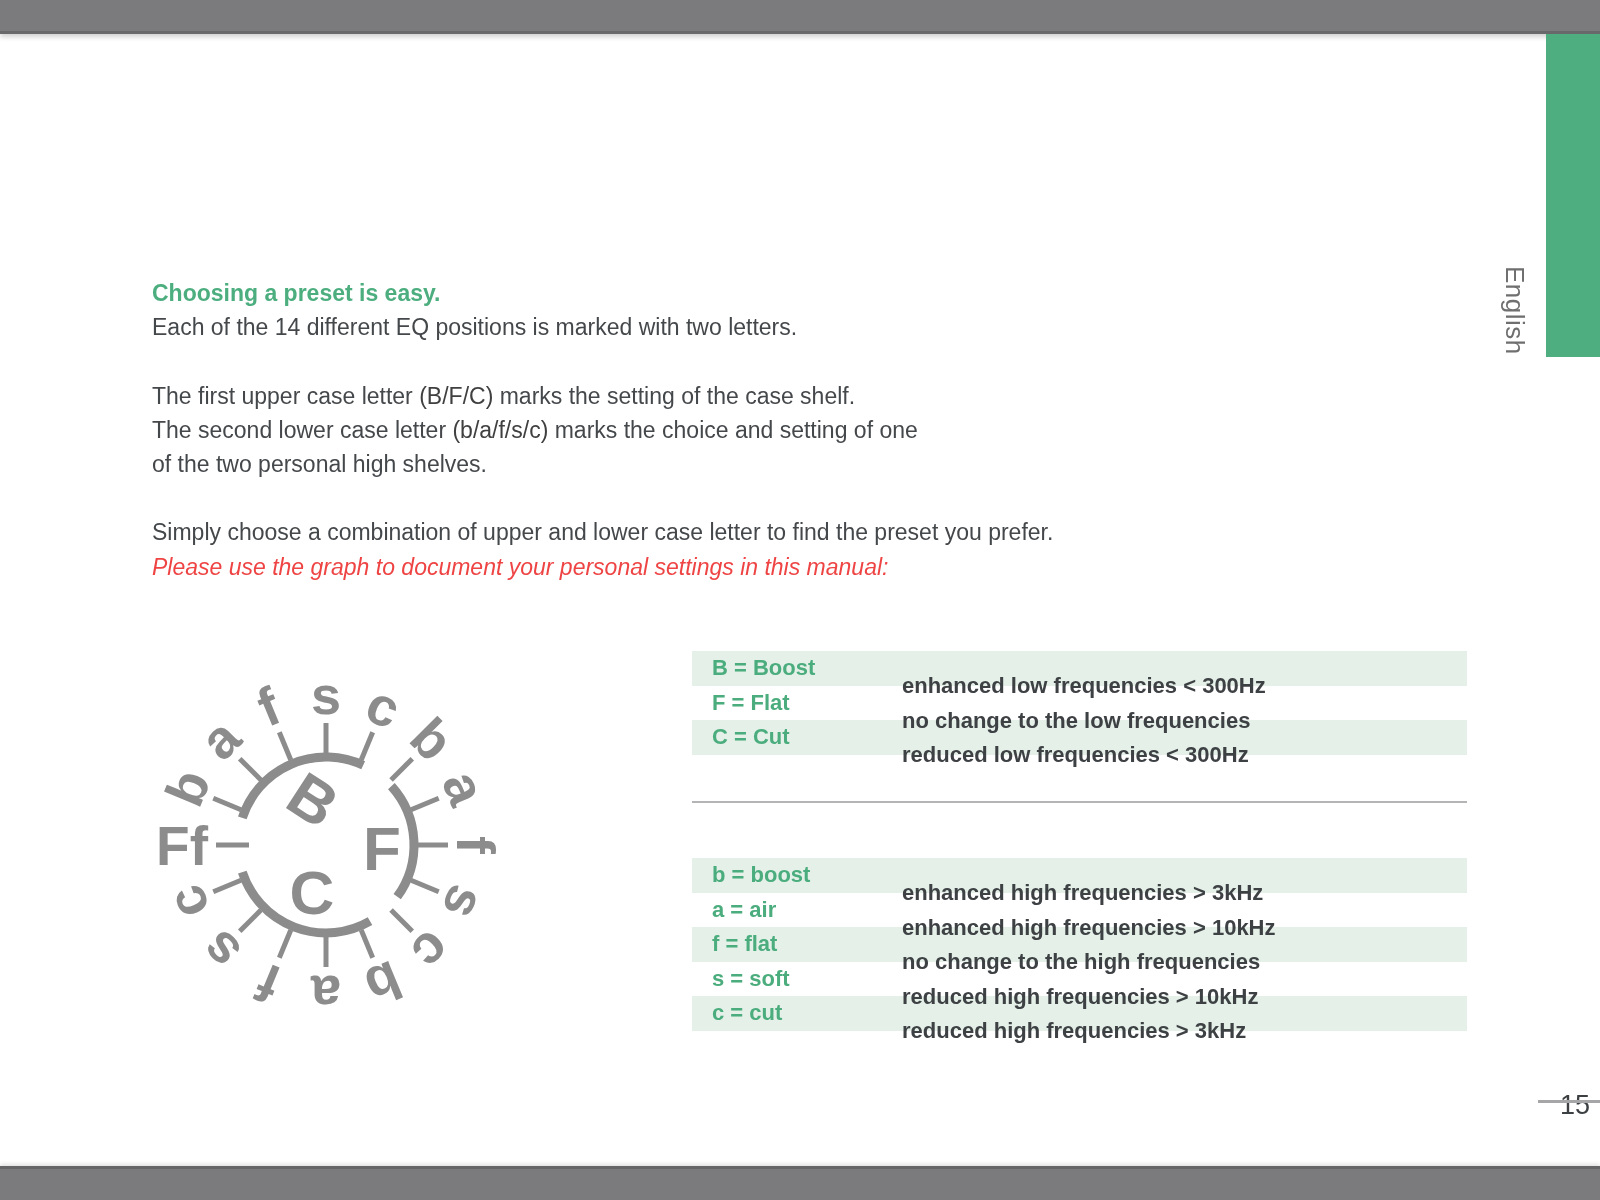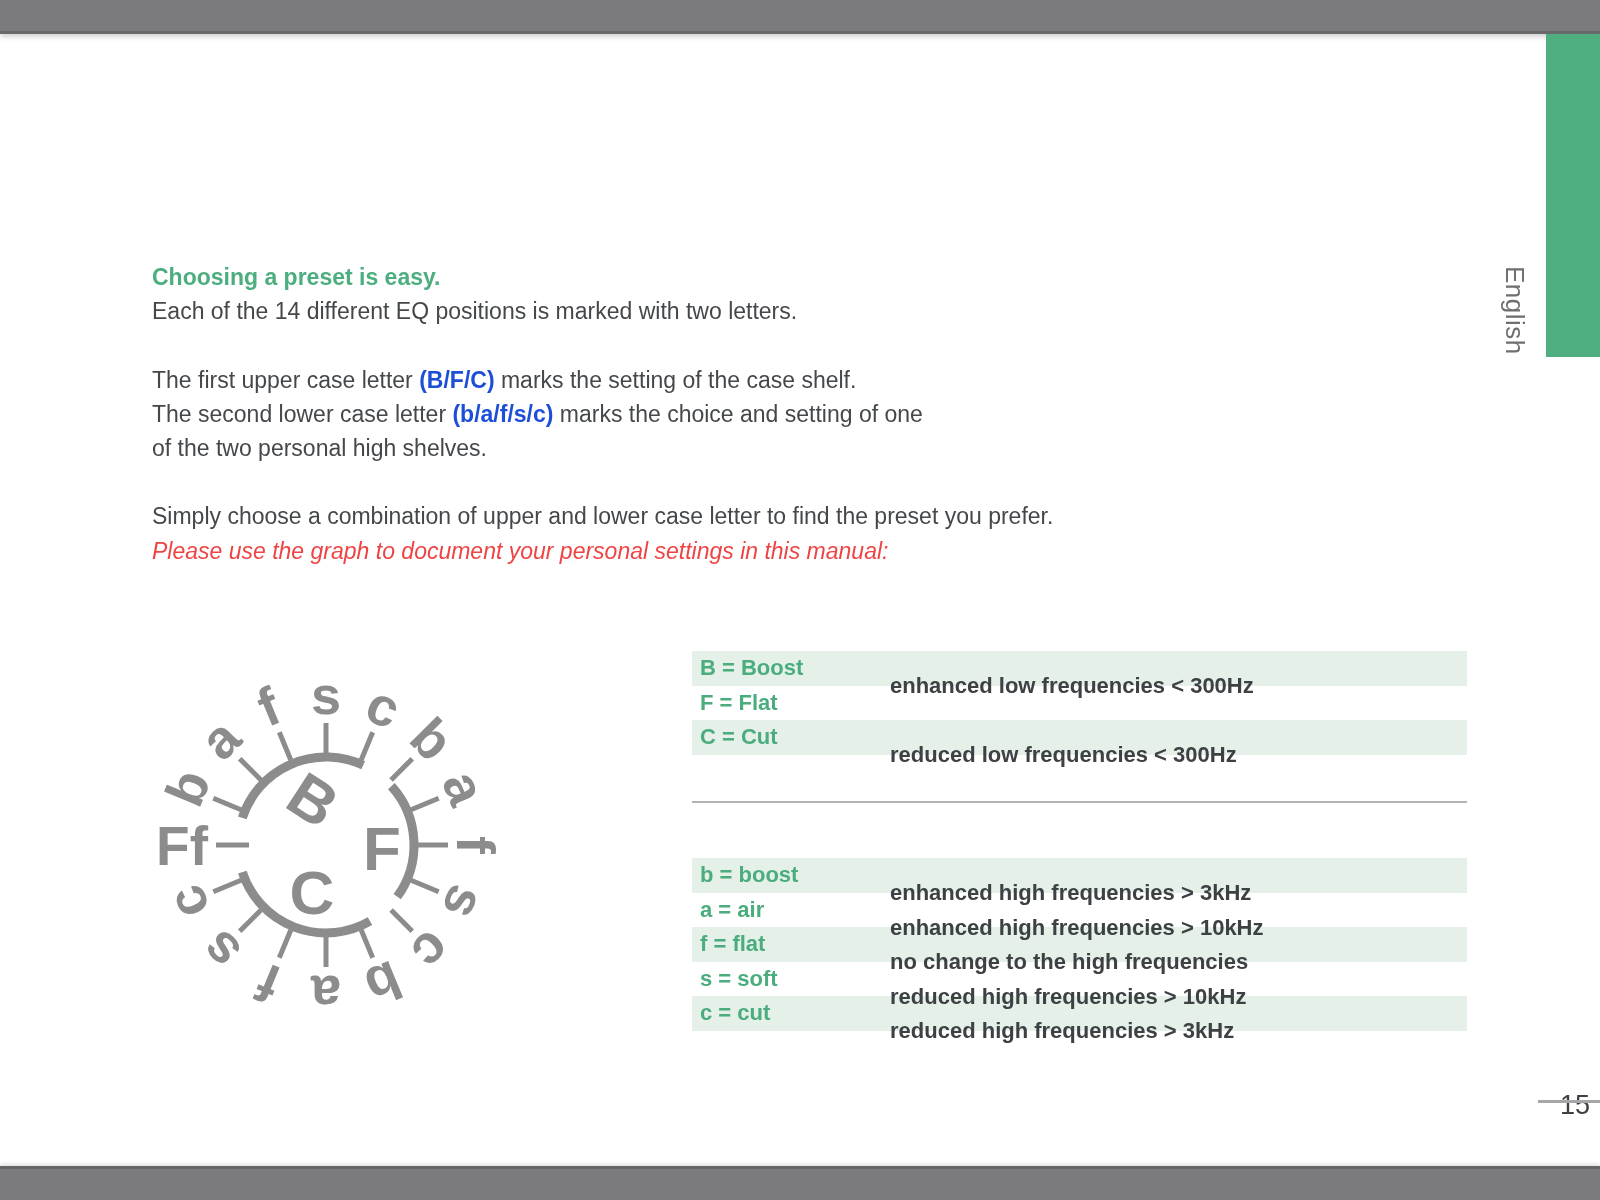--- a/index.html
+++ b/index.html
@@ -8,28 +8,28 @@
   
   .bar-top{position:absolute;left:0;top:0;width:1600px;height:31px;background:#7b7b7e;
            border-bottom:3px solid #69696c;box-shadow:0 3px 5px rgba(0,0,0,.18);}
   .bar-bottom{position:absolute;left:0;top:1166px;width:1600px;height:34px;background:#7b7b7e;
               border-top:3px solid #656568;box-shadow:0 -2px 4px rgba(0,0,0,.12);}
   
   .lang-tab{position:absolute;left:1546px;top:34px;width:54px;height:323px;background:#4fae80;}
   .lang-label{position:absolute;left:1499px;top:266px;height:100px;
               writing-mode:vertical-rl;font-size:26px;color:#6f6f6f;letter-spacing:.5px;}
   
-  .copy{position:absolute;left:152px;top:260px;width:1060px;font-size:23px;line-height:34.3px;color:#45484b;}
+  .copy{position:absolute;left:152px;top:276px;width:1060px;font-size:23px;line-height:34.3px;color:#45484b;}
   .copy .blank{height:34px;}
   .heading{color:#4cae7e;font-weight:700;}
-  .accent{color:#1d4ed8;font-weight:700;}
+  .accent{color:#404040;font-weight:400;}
   .italic-note{font-style:italic;color:#ef4444;}
   
   .legend{position:absolute;left:692px;width:775px;font-size:22px;}
-  .legend .row{display:flex;align-items:center;height:34.5px;padding-left:8px;box-sizing:border-box;}
+  .legend .row{display:flex;align-items:center;height:34.5px;padding-left:20px;box-sizing:border-box;}
   .legend .row.shaded{background:#e4f0e8;}
   .legend .key{width:190px;color:#4bad7d;font-weight:700;flex:0 0 auto;}
   .legend .desc{color:#3e4144;font-weight:700;margin-top:36px;}
   .tbl-bass{top:651px;}
   .tbl-treble{top:858px;}
   .tbl-divider{position:absolute;left:692px;top:801px;width:775px;height:2px;background:#b4b4b6;}
   
   .dial{position:absolute;left:126px;top:645px;width:400px;height:400px;}
   
   .page-num{position:absolute;left:1560px;top:1090px;width:44px;font-size:27px;color:#3d4043;text-align:left;}
@@ -98,20 +98,21 @@
       <text x="186" y="247" fill="#8c8c8c" font-size="62" font-weight="bold" font-family="&quot;Liberation Sans&quot;, sans-serif" text-anchor="middle" dominant-baseline="central" transform="rotate(0 186 247)">C</text>
     </svg>
 
   <div class="legend tbl-bass">
     <div class="row shaded">
       <span class="key">B = Boost</span>
       <span class="desc">enhanced low frequencies &lt; 300Hz</span>
     </div>
     <div class="row">
       <span class="key">F = Flat</span>
+      <span class="desc">no change to the low frequencies</span>
     </div>
     <div class="row shaded">
       <span class="key">C = Cut</span>
       <span class="desc">reduced low frequencies &lt; 300Hz</span>
     </div>
   </div>
 
   <div class="tbl-divider"></div>
 
   <div class="legend tbl-treble">

